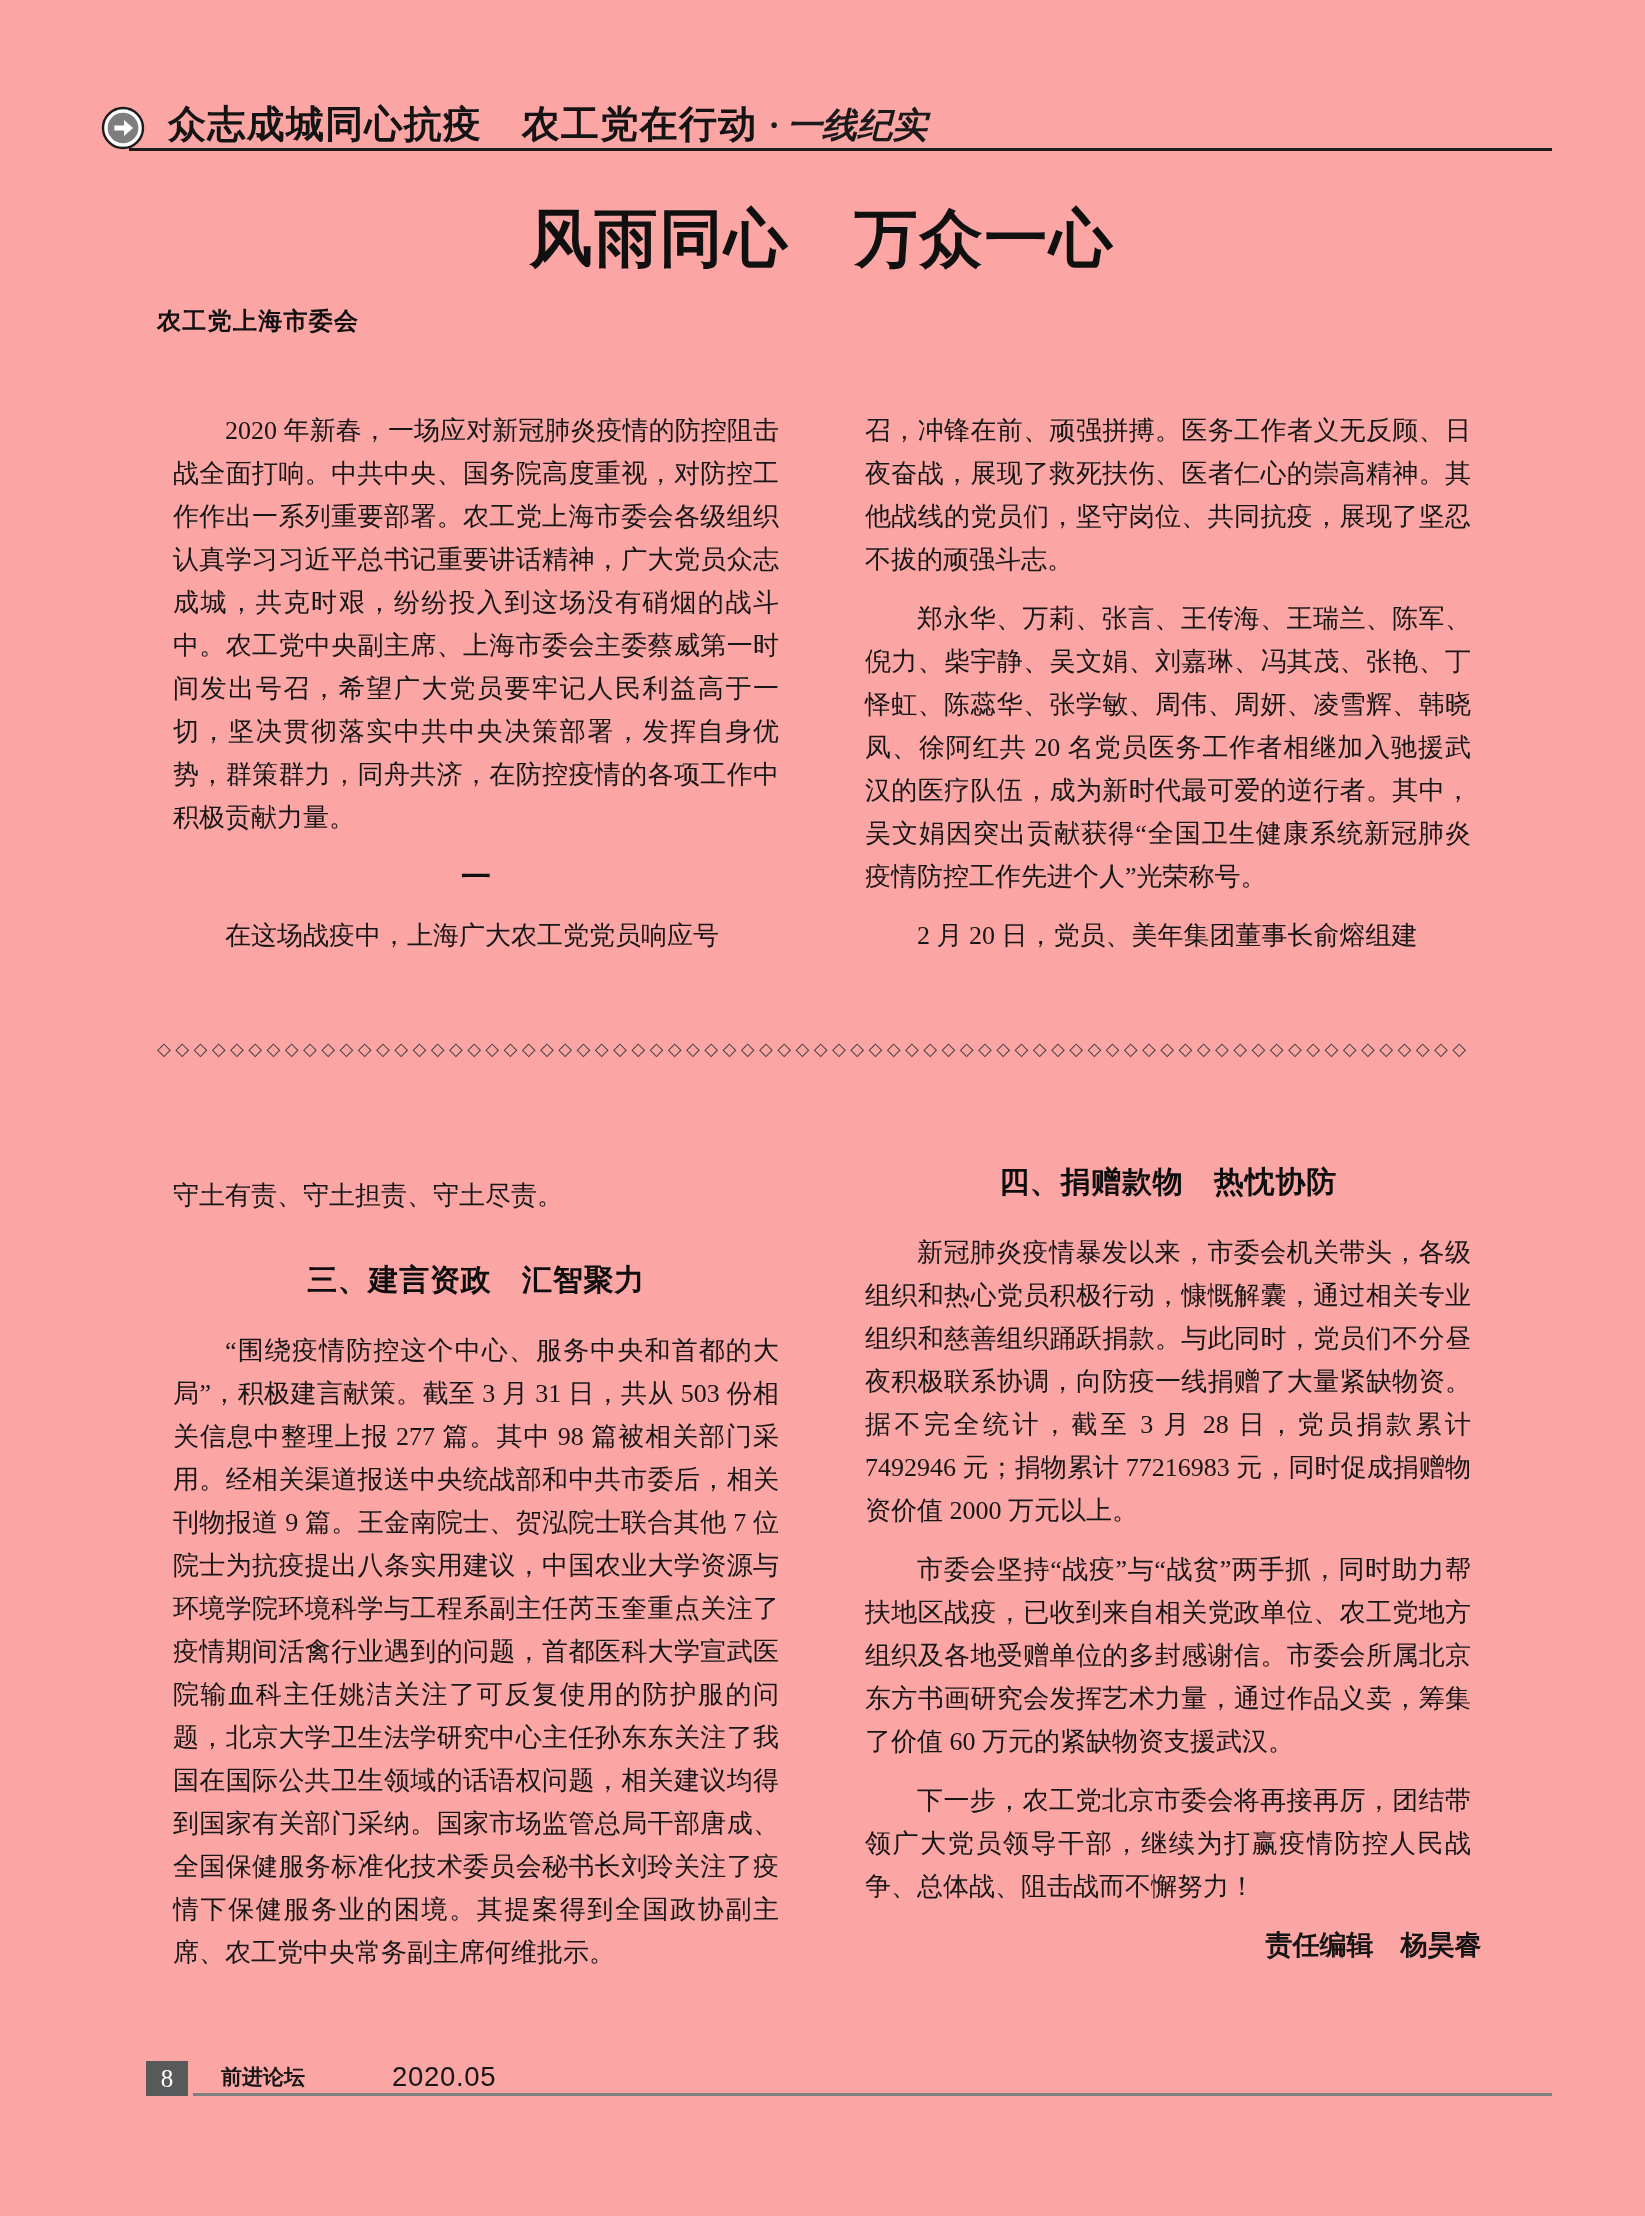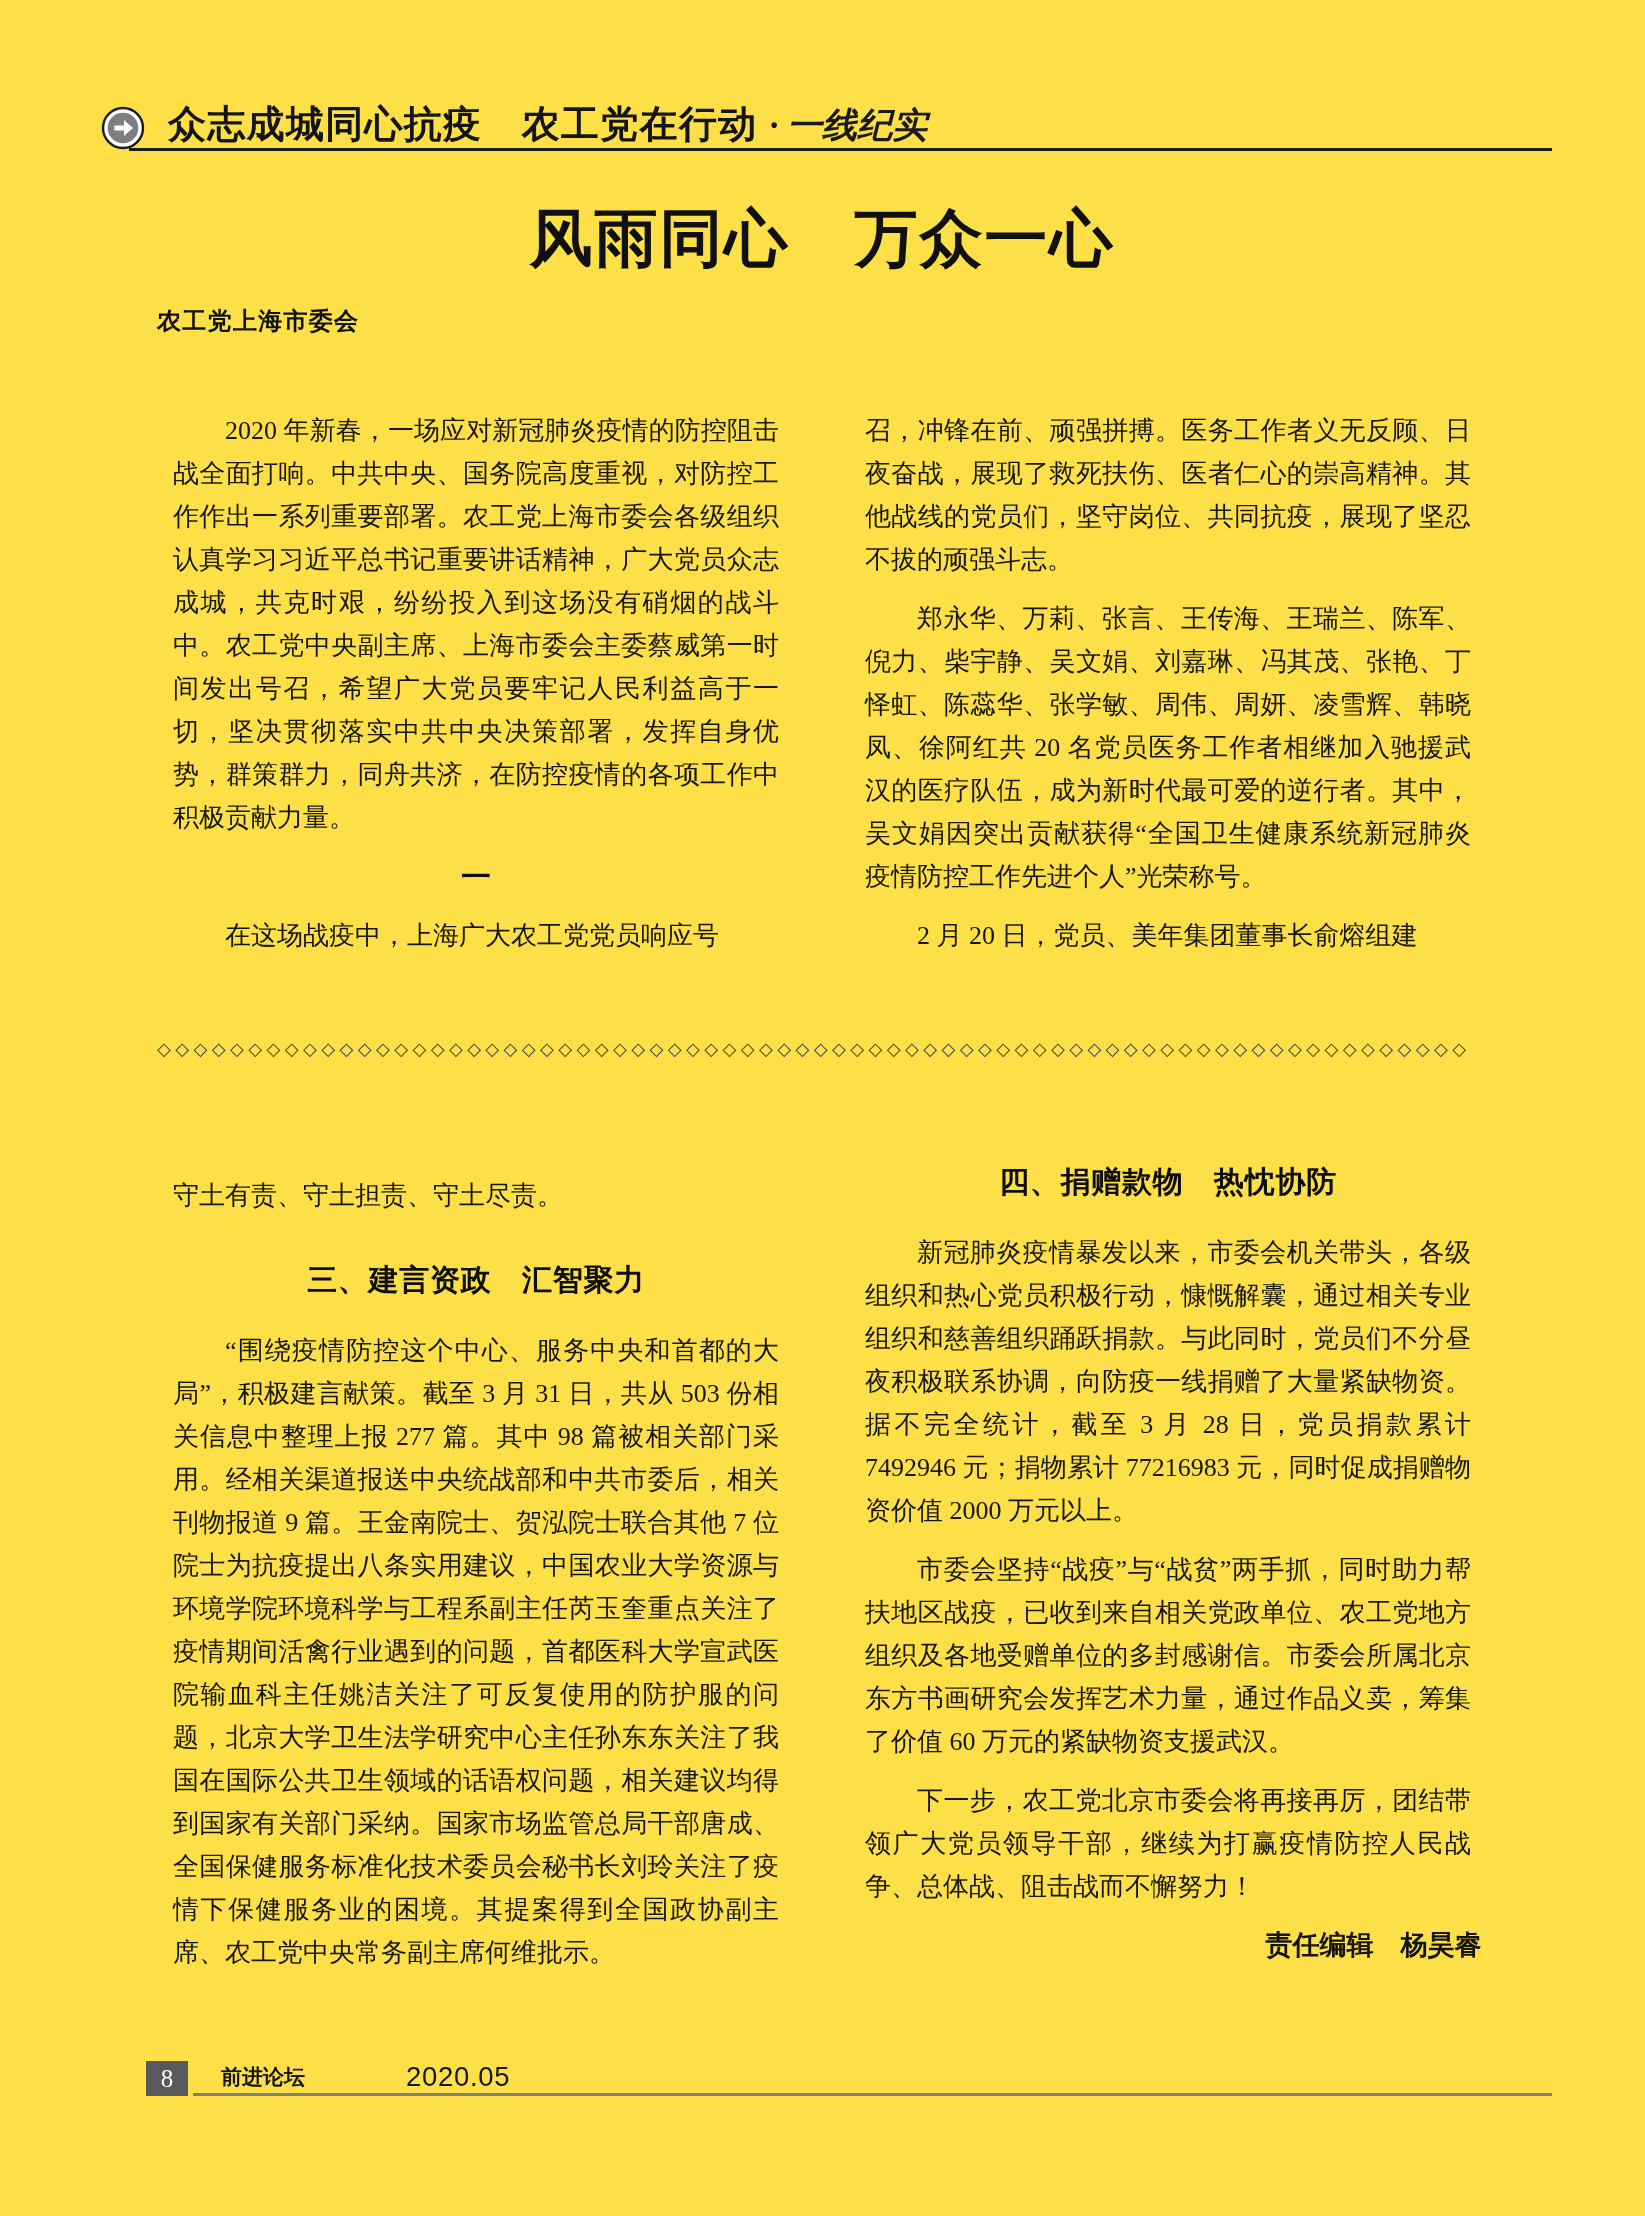--- a/index.html
+++ b/index.html
@@ -1,19 +1,19 @@
 <!DOCTYPE html>
 <html style="font-size:10.7px"><head>
 <meta charset="utf-8">
 <style>
   html,body{margin:0;padding:0;background:#e8e8e8;}
   .page{
     position:relative;
     width:1645px;height:2216px;
-    background:#fde047;
+    background:#fca5a5;
     font-family:"Liberation Serif", serif;
     color:#151515;
     overflow:hidden;
   }
   
   .hdr{position:absolute;top:101px;left:101px;right:93px;height:50px;}
   .hdr-rule{position:absolute;left:28px;right:0;bottom:0;height:2.7px;background:#1c1c1c;}
   .hdr-icon{position:absolute;left:0;top:5.4px;width:44px;height:44px;z-index:2;}
   .hdr-text{position:absolute;left:67px;top:0;height:47px;line-height:47px;white-space:nowrap;}
   .hdr-main{
@@ -69,21 +69,21 @@
   .ftr-pagebox{
     position:absolute;left:0;top:0;width:42px;height:35px;background:#58595b;
     color:#ffffff;text-align:center;line-height:35px;font-size:25px;
     font-family:"Liberation Serif", serif;z-index:2;
   }
   .ftr-journal{
     position:absolute;left:75px;top:0;line-height:32px;
     font-family:"Liberation Sans", sans-serif;font-weight:bold;font-size:21px;color:#161616;
   }
   .ftr-issue{
-    position:absolute;left:260px;top:0;line-height:32px;
+    position:absolute;left:246px;top:0;line-height:32px;
     font-family:"Liberation Sans", sans-serif;font-size:27.5px;color:#161616;letter-spacing:0.7px;
   }
 </style>
 </head>
 <body>
 
 <div class="page">
 
   <div class="hdr">
     <div class="hdr-rule"></div>

